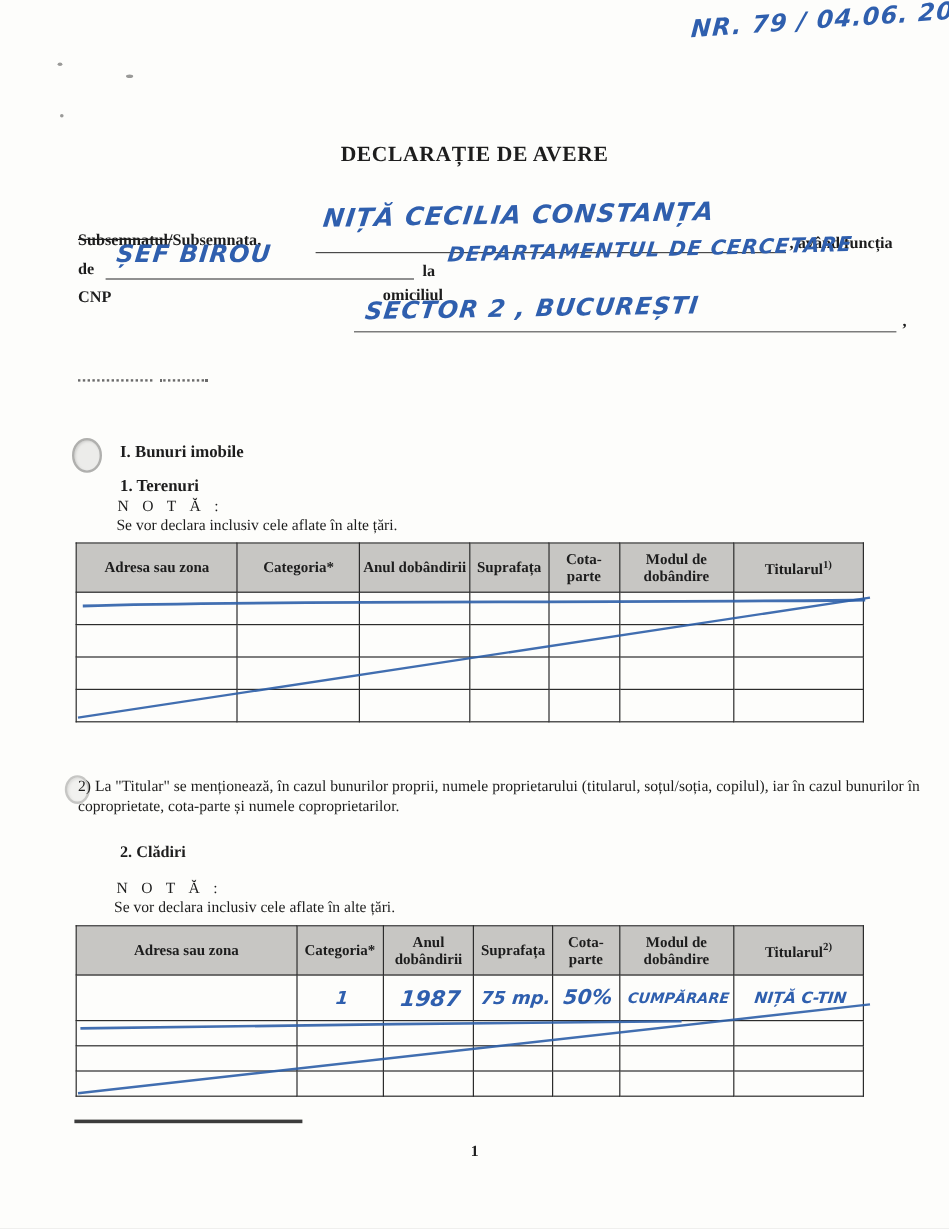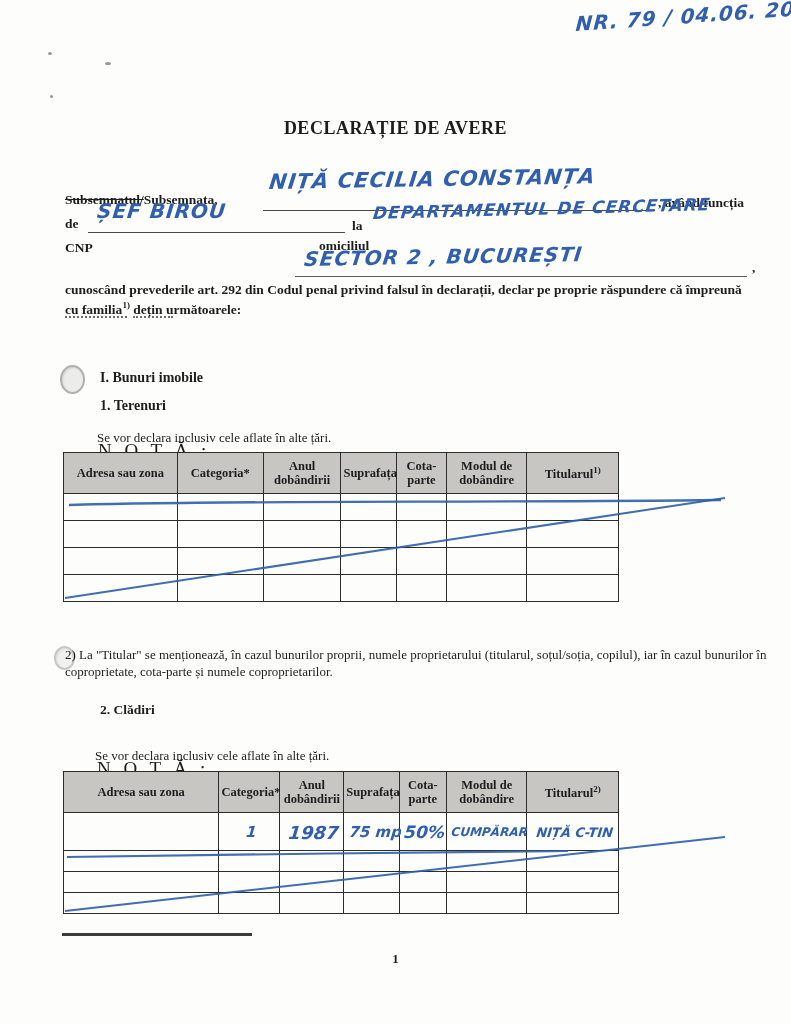--- a/index.html
+++ b/index.html
@@ -17,24 +17,24 @@
     color:#2f5fae;white-space:nowrap;letter-spacing:1px;
     transform:skewX(-6deg);transform-origin:left bottom;
   }
   .fieldline{height:0;border-bottom:1.6px solid #4a4a4a;}
   .dotline{height:0;border-bottom:2px dotted #6a6a6a;}
   .holepunch{
     width:21px;height:25px;border-radius:50%;
     border:2px solid #b0b0ae;background:#ececea;
     box-shadow:inset 1px 1px 2px #cfcfcd;
   }
-  .nota{font-size:19px;letter-spacing:4px;margin-top:26px;}
+  .nota{font-size:13px;letter-spacing:4px;}
   .note-text{font-size:13px;}
   .fn{font-size:13px;line-height:1.32;}
-  table.decl{border-collapse:collapse;width:556px;table-layout:fixed;}
+  table.decl{border-collapse:collapse;width:657px;table-layout:fixed;}
   table.decl th{
     border:1.6px solid #2c2c2c;background:#c7c6c3;
     font-size:12.5px;font-weight:bold;text-align:center;
     height:38px;padding:1px 2px;line-height:1.15;
   }
   table.decl td{
     border:1.4px solid #2c2c2c;padding:0 3px;text-align:center;
     overflow:hidden;
   }
   table.decl .hw{font-size:15px;letter-spacing:0;}
@@ -68,23 +68,20 @@
   <div class="abs fieldline" style="left:88px;top:232px;width:257px;"></div>
   <div class="abs lbl" style="left:352px;top:218px;">la</div>
   <div class="abs hw" style="left:372px;top:203px;font-size:17px;transform:rotate(-1.5deg) skewX(-8deg);">DEPARTAMENTUL  DE  CERCETARE</div>
 
   <div class="abs lbl" style="left:65px;top:240px;">CNP</div>
   <div class="abs lbl" style="left:295px;top:238px;margin-left:24px;">omiciliul</div>
   <div class="abs hw" style="left:303px;top:247px;font-size:20px;transform:rotate(-1deg) skewX(-8deg);">SECTOR 2 , BUCUREȘTI</div>
   <div class="abs fieldline" style="left:295px;top:276px;width:452px;border-color:#5c5c5c;"></div>
   <div class="abs lbl" style="left:752px;top:260px;">,</div>
 
-  <div class="abs" style="left:65px;top:281px;width:692px;font-size:13.5px;font-weight:bold;line-height:1.35;">
-    <span>cunoscând prevederile art. 292 din Codul penal privind falsul în declarații, declar pe proprie răspundere că împreună cu familia</span><sup>1)</sup><span> dețin următoarele:</span>
-  </div>
 
   <div class="abs dotline" style="left:65px;top:316px;width:62px;"></div>
   <div class="abs dotline" style="left:133px;top:316px;width:40px;"></div>
 
 
   <div class="abs holepunch" style="left:60px;top:365px;"></div>
   <div class="abs b" style="left:100px;top:370px;font-size:14px;">I. Bunuri imobile</div>
   <div class="abs b" style="left:100px;top:398px;font-size:14px;">1. Terenuri</div>
   <div class="abs nota" style="left:98px;top:414px;">N O T Ă :</div>
   <div class="abs note-text" style="left:97px;top:430px;">Se vor declara inclusiv cele aflate în alte țări.</div>

